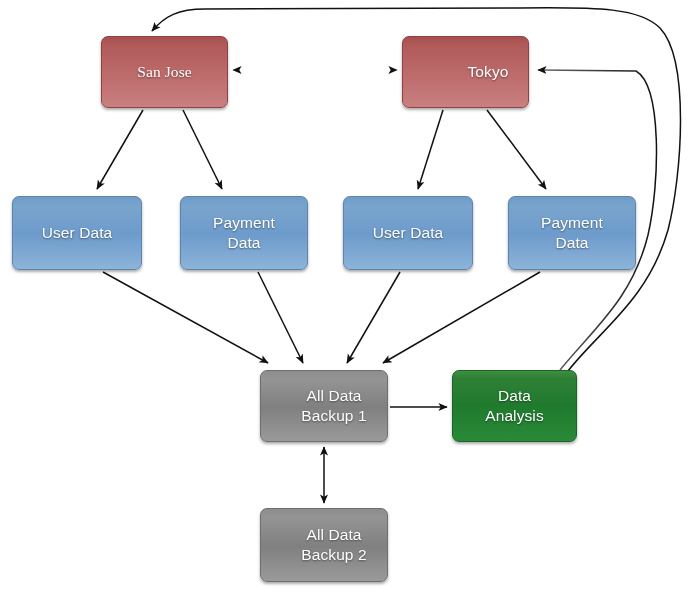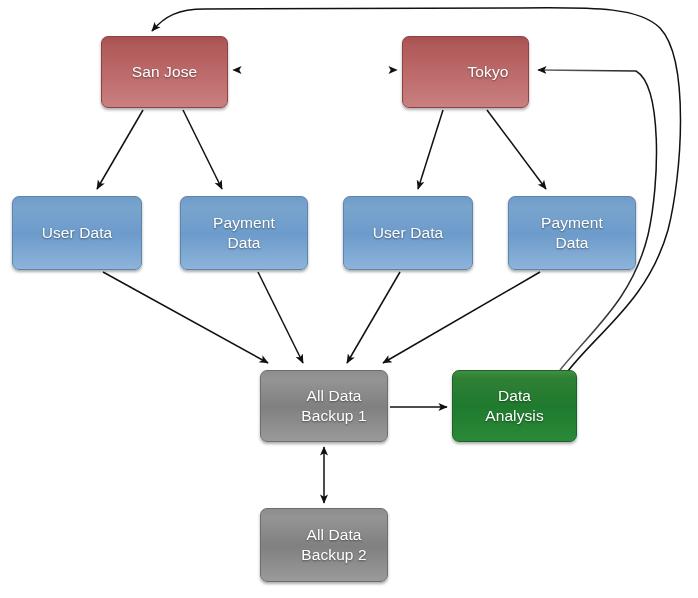--- a/index.html
+++ b/index.html
@@ -111,21 +111,21 @@
                L 205 9
                C 178 9, 165 16, 152 31" stroke="#111111" marker-end="url(#arrowEnd)"></path>
 
       <path d="M 560 370
                C 592 330, 632 300, 648 235
                C 660 182, 662 86, 636 71
                L 538 70" stroke="url(#lineShade)" marker-end="url(#arrowEnd)"></path>
     </g>
   </svg>
 
-  <div class="node node-red" style="left:101px; top:36px; width:127px; height:72px;">
+  <div class="node node-red" style="left:101px; top:36px; width:127px; height:72px;font-family:Liberation Serif, serif;">
     <span class="node-label">San Jose</span>
   </div>
 
   <div class="node node-red" style="left:402px; top:36px; width:127px; height:72px;padding-left:45px;">
     <span class="node-label">Tokyo</span>
   </div>
 
   <div class="node node-blue" style="left:12px; top:196px; width:130px; height:74px;">
     <span class="node-label">User Data</span>
   </div>

